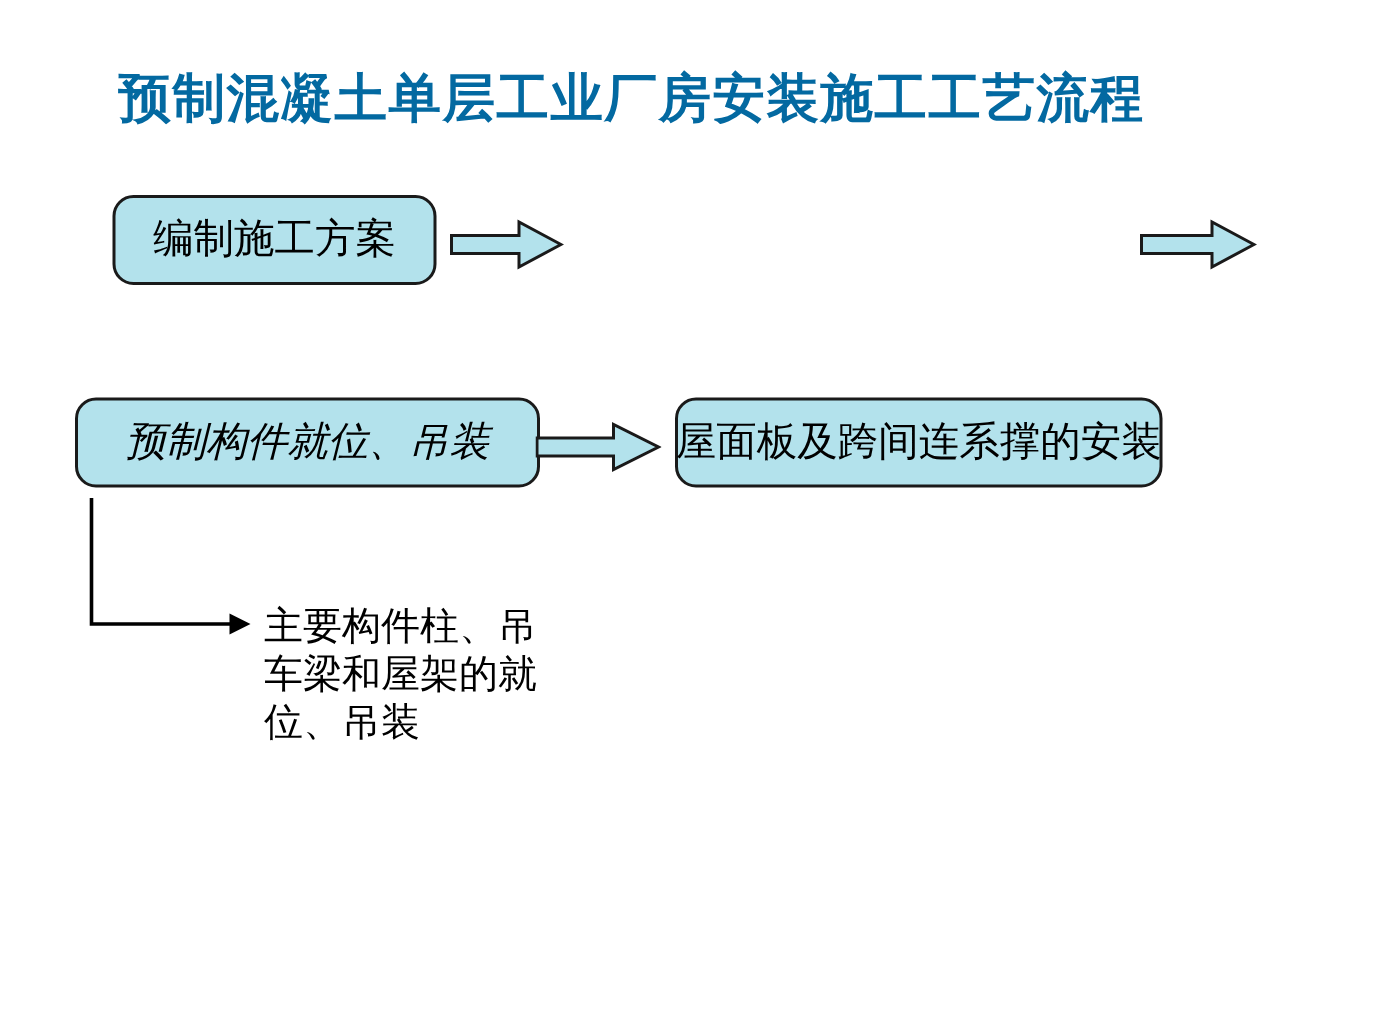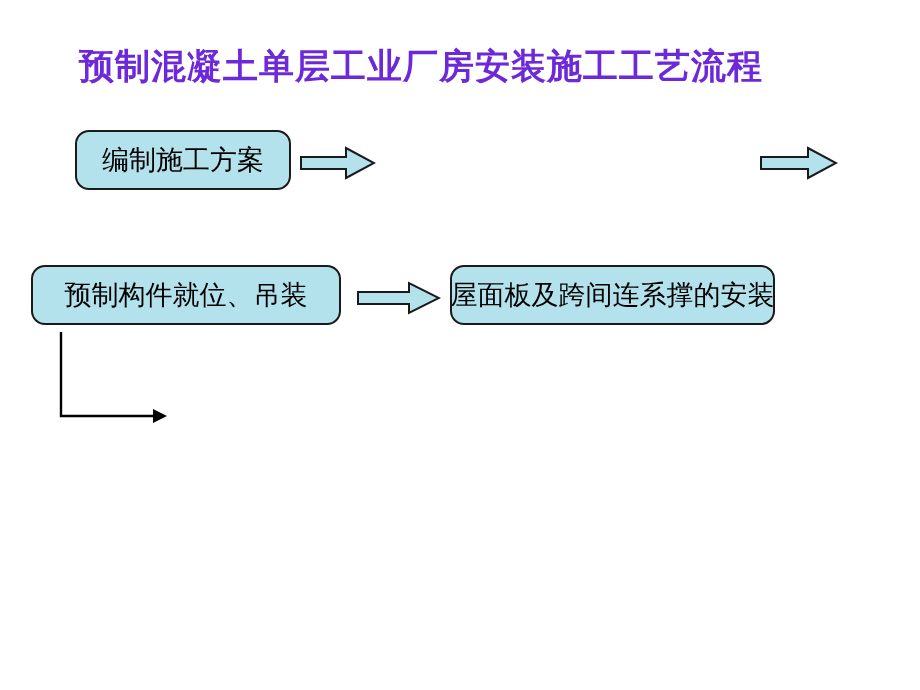--- a/index.html
+++ b/index.html
@@ -25,21 +25,21 @@
   .title {
     position: absolute;
     left: 0;
     top: 44px;
     width: 842px;
     text-align: center;
     font-family: "DejaVu Sans", sans-serif;
     font-size: 35px;
     font-weight: bold;
     letter-spacing: 1px;
-    color: #6d28d9;
+    color: #0369a1;
     white-space: nowrap;
     line-height: 44px;
   }
 
   
   .pbox {
     position: absolute;
     box-sizing: border-box;
     background: #B3E2EC;
     border: 2px solid #1a1a1a;
@@ -54,21 +54,21 @@
     letter-spacing: 0px;
   }
   .pbox .blabel {
     display: block;
     line-height: 1;
     padding-bottom: 2px;
   }
 
   #box-plan      { left: 75px;  top: 130px; width: 216px; height: 60px; }
   #box-precast   { left: 385px; top: 130px; width: 350px; height: 62px; }
-  #box-position  { left: 31px;  top: 265px; width: 310px; height: 60px; }
+  #box-position  { left: 50px;  top: 265px; width: 310px; height: 60px; font-style: italic; }
   #box-roof      { left: 450px; top: 265px; width: 325px; height: 60px; }
 
   
   .block-arrow {
     position: absolute;
   }
   #arrow-1 { left: 300px; top: 146px; width: 76px;  height: 34px; }
   #arrow-2 { left: 760px; top: 146px; width: 78px;  height: 34px; }
   #arrow-3 { left: 357px; top: 281px; width: 84px;  height: 34px; }
 
@@ -132,14 +132,19 @@
     <span class="blabel">屋面板及跨间连系撑的安装</span>
   </div>
 
   <div id="elbow-connector">
     <svg viewBox="0 0 130 100" width="130" height="100">
       <path d="M 11,4 L 11,88 L 104,88" fill="none" stroke="#000000" stroke-width="2.4" stroke-linecap="butt" stroke-linejoin="miter"></path>
       <polygon points="103,81 117,88 103,95" fill="#000000" stroke="none"></polygon>
     </svg>
   </div>
 
+  <div class="note">
+    <span class="nline">主要构件柱、吊</span>
+    <span class="nline">车梁和屋架的就</span>
+    <span class="nline">位、吊装</span>
+  </div>
 
 </div>
 
 </body></html>

